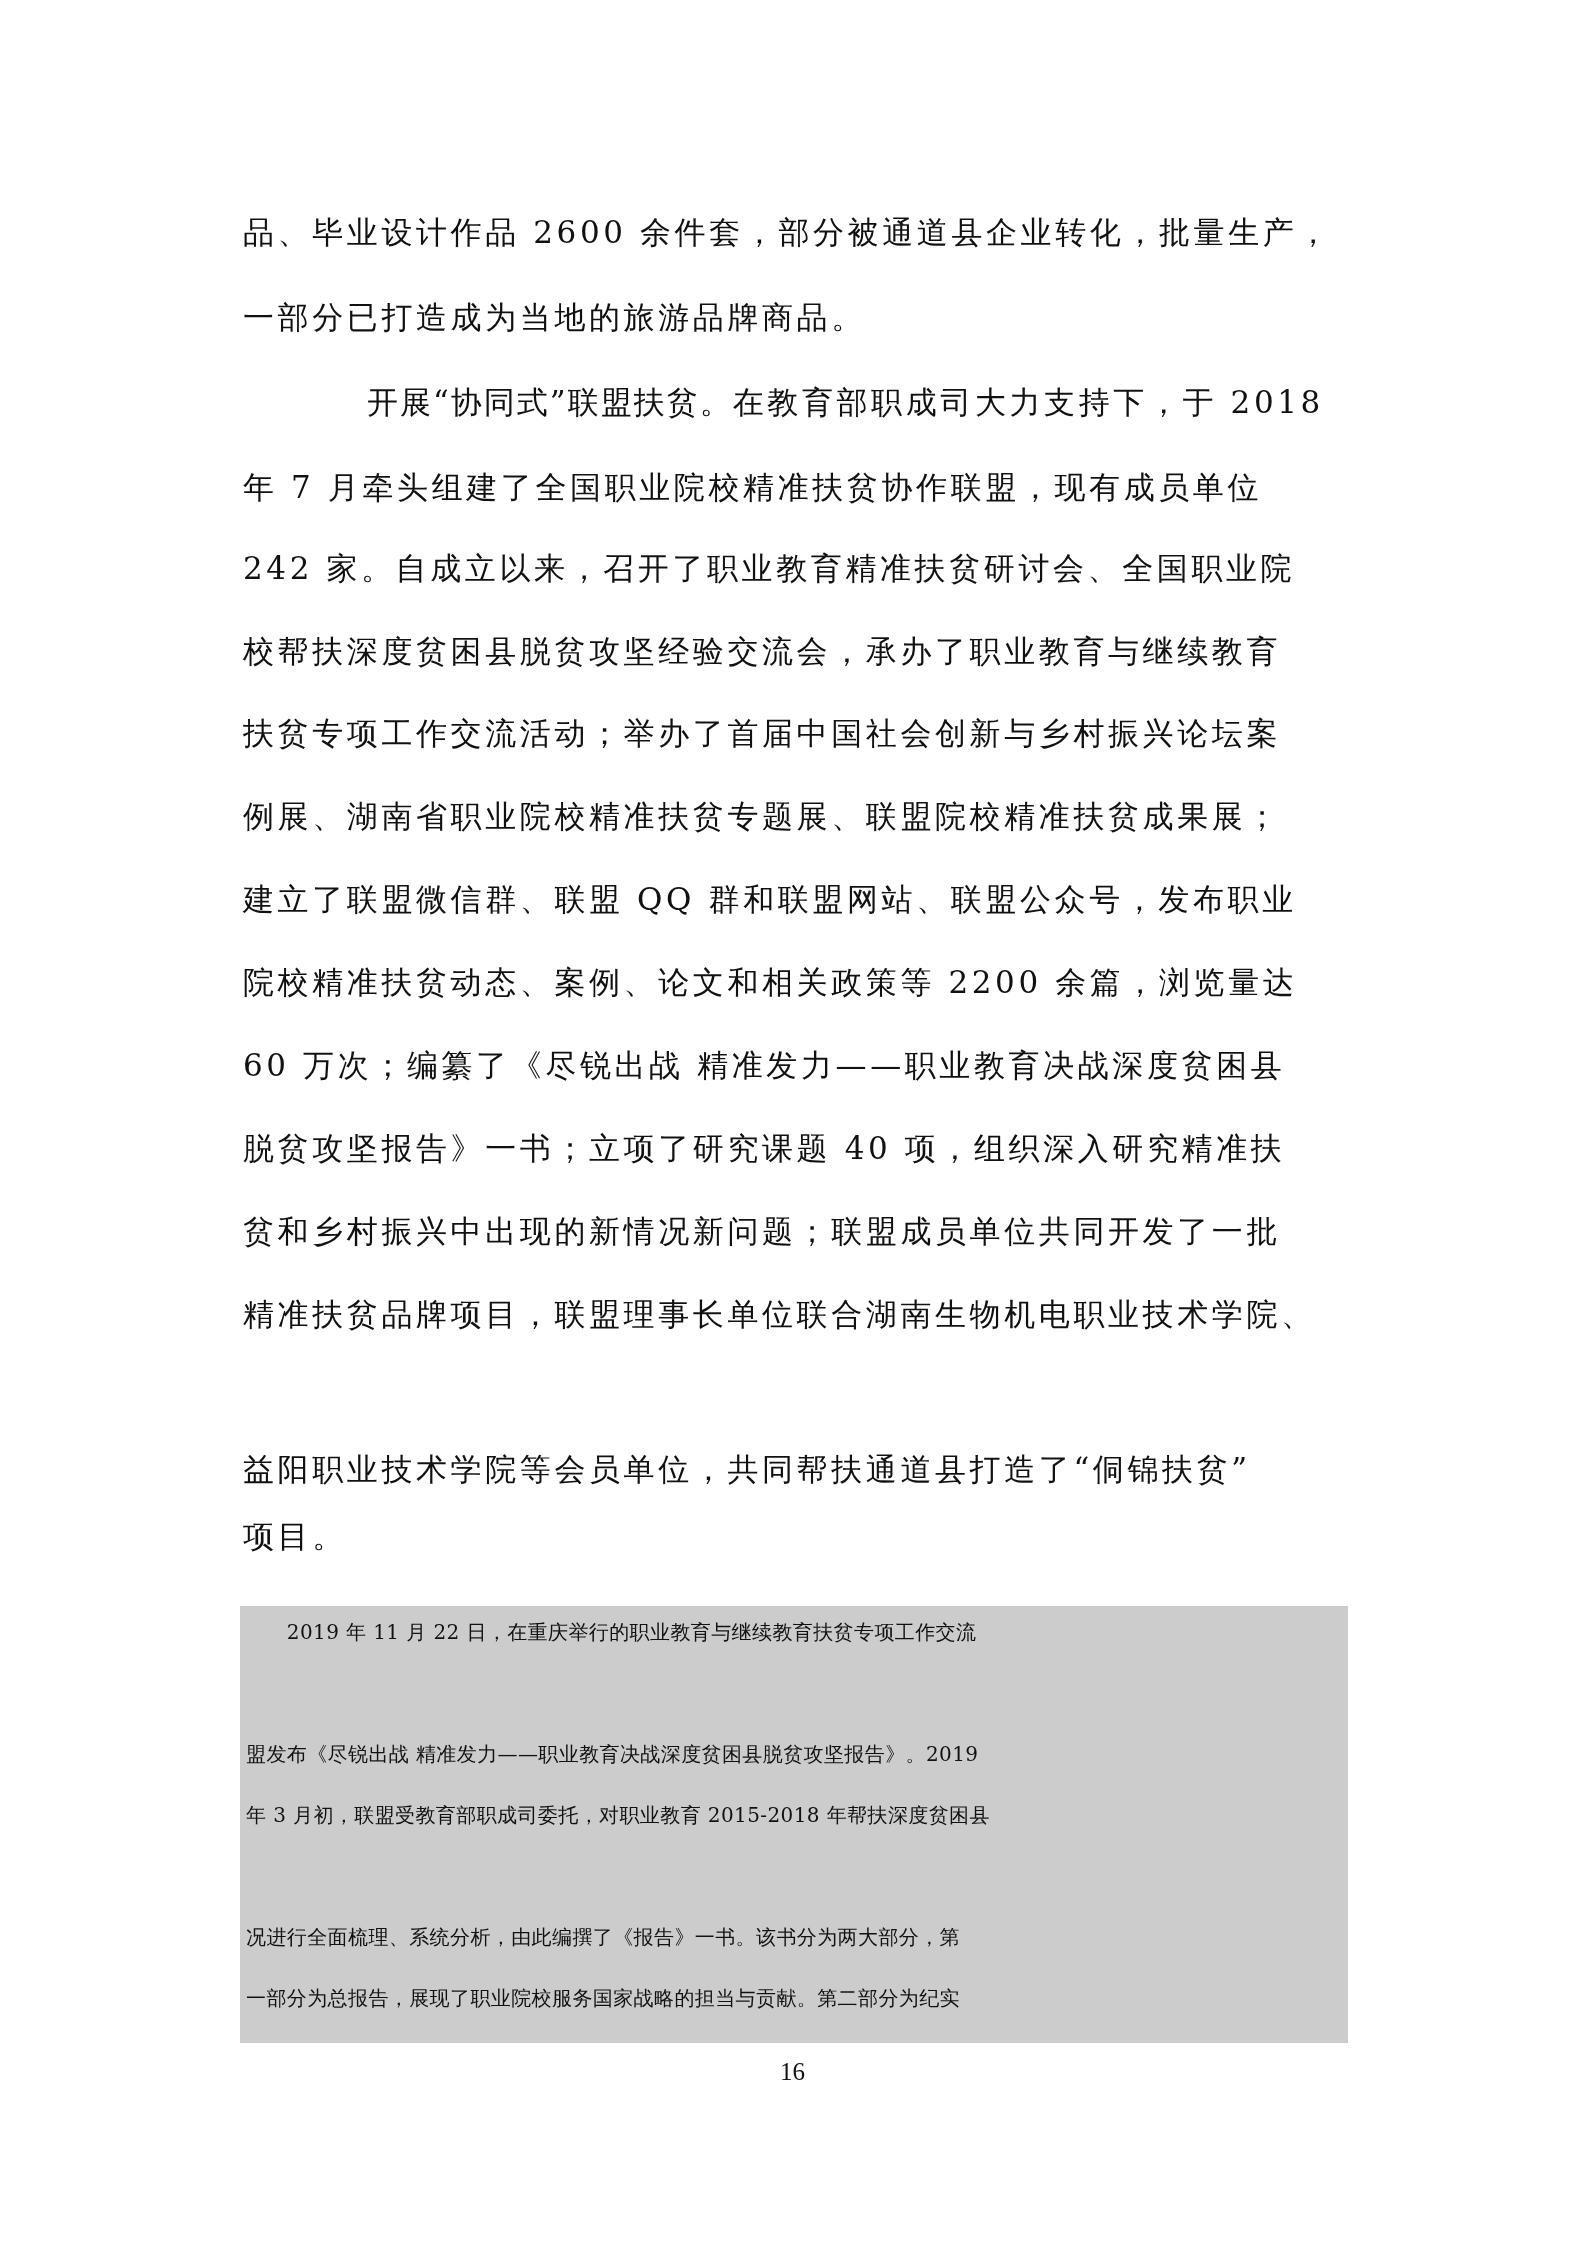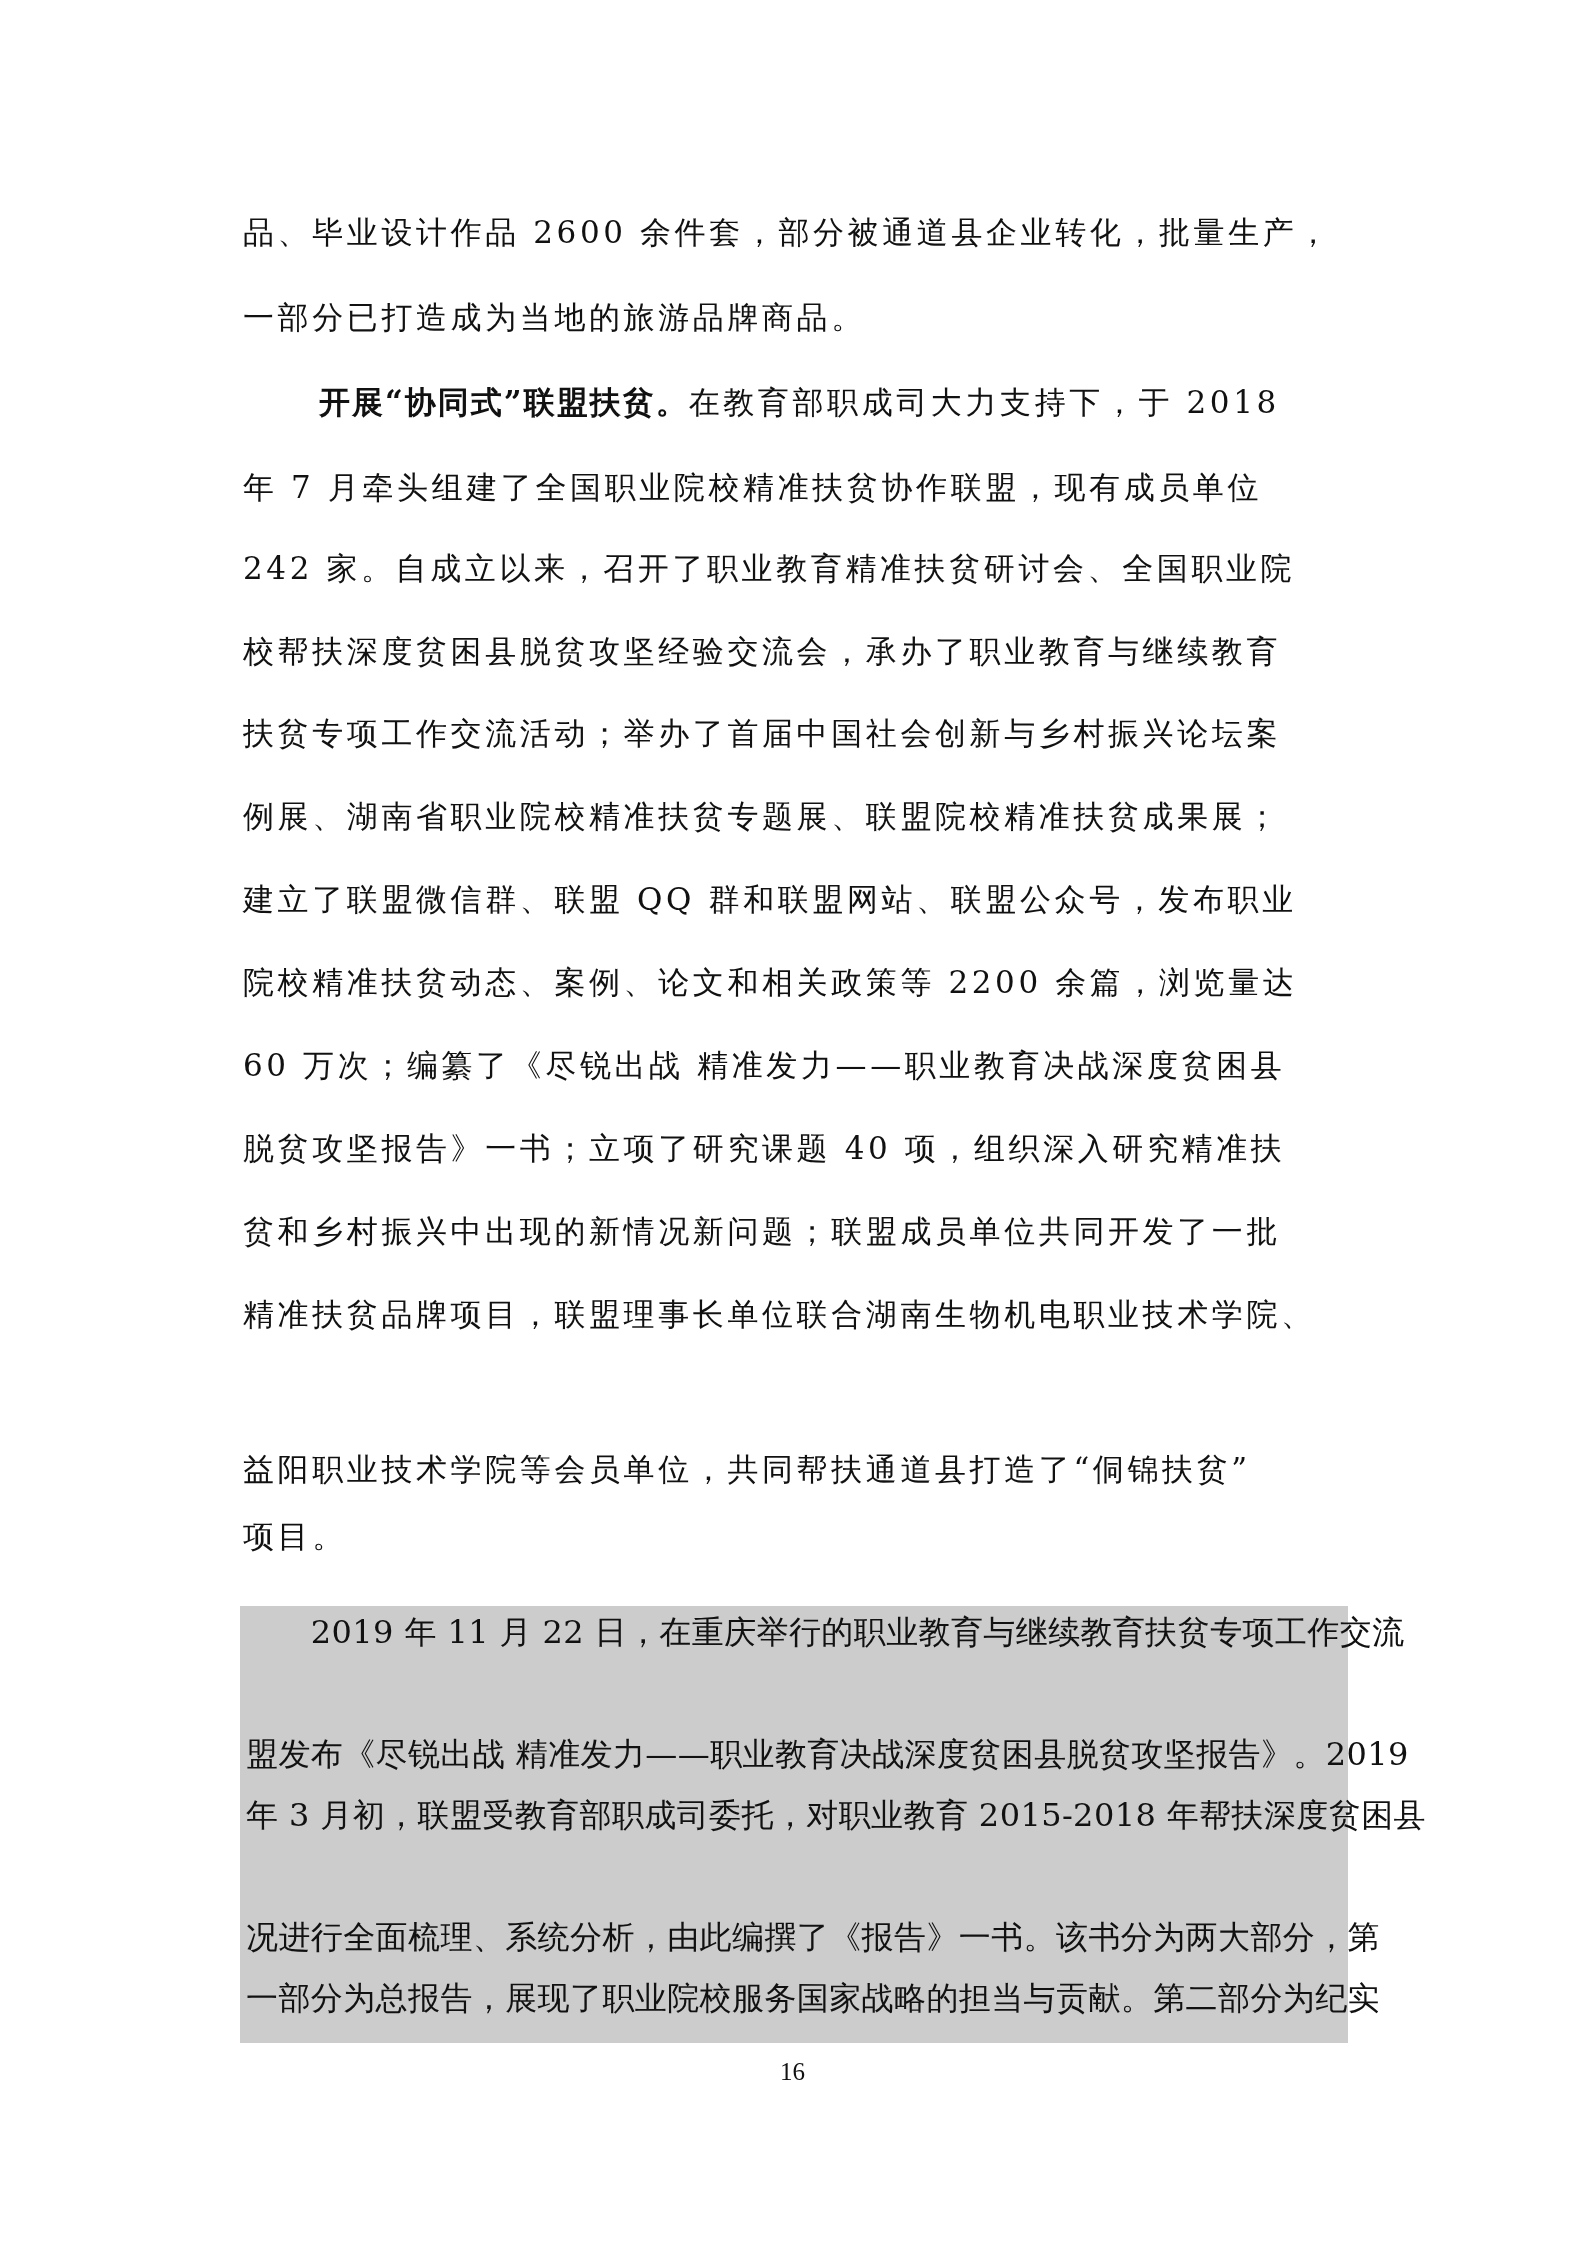--- a/index.html
+++ b/index.html
@@ -2,27 +2,27 @@
 <html><head>
 <meta charset="utf-8">
 <style>
   html, body { margin: 0; padding: 0; background: #ffffff; }
   body { width: 1587px; height: 2245px; position: relative; overflow: hidden;
          font-family: "DejaVu Serif", "Liberation Serif", serif; color: #111; }
   .page { position: absolute; left: 0; top: 0; width: 1587px; height: 2245px; }
   .body-text { position: absolute; left: 243px; width: 1105px; }
   .line { position: absolute; left: 0; white-space: nowrap; font-size: 31px; line-height: 40px;
           letter-spacing: 3.6px; }
-  .line.bold-lead b { font-weight: bold; letter-spacing: 2px; }
+  .line.bold-lead b { font-weight: normal; letter-spacing: 2px; margin-left: 48px; }
   .case-box { position: absolute; left: 240px; top: 1524px; width: 1108px; height: 519px; }
   .case-header { position: absolute; left: 0; top: 0; width: 1108px; height: 82px; background: #000080;
                  color: #ffffff; font-weight: bold; font-size: 29px; line-height: 82px;
                  padding-left: 32px; box-sizing: border-box; white-space: nowrap; letter-spacing: 0.5px; }
   .case-body { position: absolute; left: 0; top: 82px; width: 1108px; height: 437px; background: #cccccc; }
-  .case-line { position: absolute; left: 6px; white-space: nowrap; font-size: 32px; line-height: 36px;
+  .case-line { position: absolute; left: 6px; white-space: nowrap; font-size: 20px; line-height: 36px;
                letter-spacing: 0.4px; color: #111; }
   .page-number { position: absolute; top: 2058px; left: 780px; font-family: Liberation Serif, serif;
                  font-size: 25px; color: #111; }
 </style>
 </head>
 <body>
 
 <div class="page">
 
   <div class="body-text" style="top:0;">

